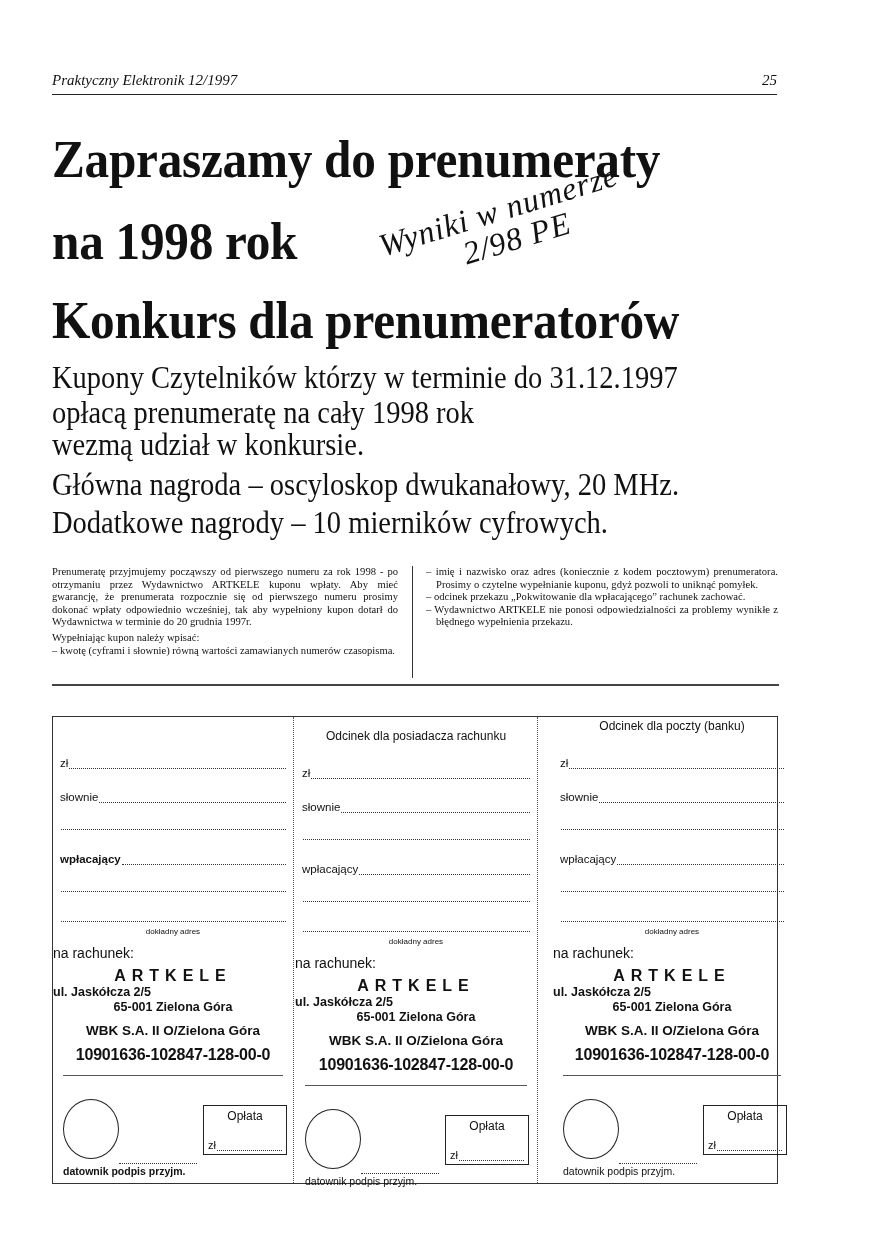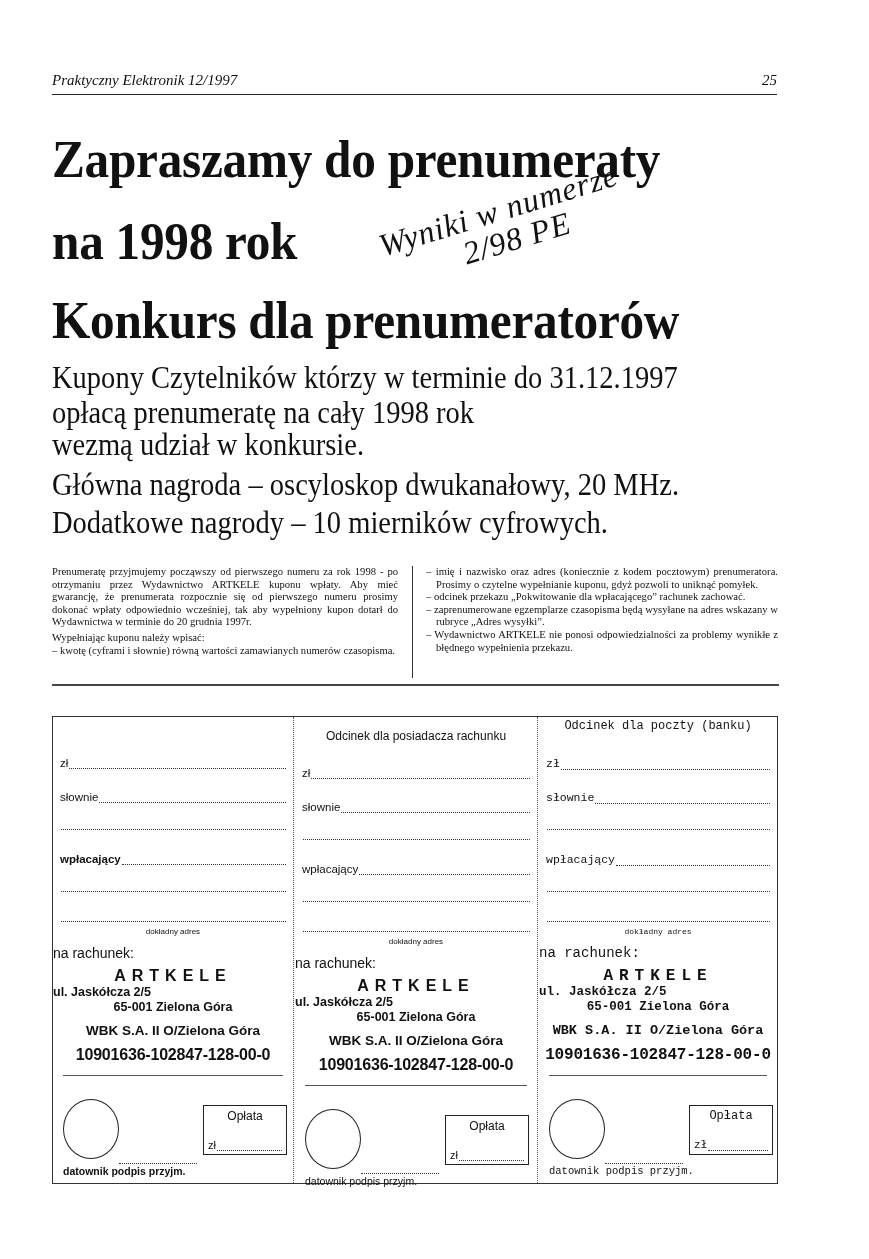--- a/index.html
+++ b/index.html
@@ -53,21 +53,21 @@
   .notes-rule { position: absolute; left: 52px; top: 684px; width: 727px; height: 1.5px; background: #444; }
 
   .form {
     position: absolute; left: 52px; top: 716px; width: 726px; height: 468px;
     border: 1.3px solid #333; box-sizing: border-box;
     font-family: "Liberation Sans", sans-serif;
   }
   .col { position: absolute; top: 0; height: 100%; }
   .col-0 { left: 0; width: 240px; }
   .col-1 { left: 242px; width: 242px; margin-top: 10px; }
-  .col-2 { left: 486px; width: 238px; font-family: Liberation Mono, monospace; }
+  .col-2 { left: 500px; width: 238px; }
   .vsep { position: absolute; top: 0; height: 100%; width: 0; border-left: 1.5px dotted #555; }
   .vsep-1 { left: 240px; }
   .vsep-2 { left: 484px; }
 
   .col-title { position: absolute; top: 2px; left: 0; width: 100%; text-align: center; font-size: 12px; }
   .field { position: absolute; left: 7px; right: 7px; font-size: 11.5px; display: flex; align-items: flex-end; }
   .field .lbl { white-space: nowrap; }
   .field .dots { flex: 1; border-bottom: 1.3px dotted #333; margin-left: 1px; height: 10px; }
   .f-zl { top: 40px; }
   .f-slownie { top: 74px; }
@@ -112,28 +112,27 @@
 </div>
 
 <div id="l1" class="lead">Kupony Czytelników którzy w terminie do 31.12.1997</div>
 <div id="l2" class="lead">opłacą prenumeratę na cały 1998 rok</div>
 <div id="l3" class="lead">wezmą udział w konkursie.</div>
 <div id="l4" class="lead">Główna nagroda – oscyloskop dwukanałowy, 20 MHz.</div>
 <div id="l5" class="lead">Dodatkowe nagrody – 10 mierników cyfrowych.</div>
 
 <div class="notes notes-left">
   <p>Prenumeratę przyjmujemy począwszy od pierwszego numeru za rok 1998 - po otrzymaniu przez Wydawnictwo ARTKELE kuponu wpłaty. Aby mieć gwarancję, że prenumerata rozpocznie się od pierwszego numeru prosimy dokonać wpłaty odpowiednio wcześniej, tak aby wypełniony kupon dotarł do Wydawnictwa w terminie do 20 grudnia 1997r.</p>
-  <p class="gap">Wypełniając kuponu należy wpisać:</p>
+  <p class="gap">Wypełniając kupon należy wpisać:</p>
   <p class="dash">– kwotę (cyframi i słownie) równą wartości zamawianych numerów czasopisma.</p>
 </div>
 <div class="notes-divider"></div>
 <div class="notes notes-right">
   <p class="dash">– imię i nazwisko oraz adres (koniecznie z kodem pocztowym) prenumeratora. Prosimy o czytelne wypełnianie kuponu, gdyż pozwoli to uniknąć pomyłek.</p>
   <p class="dash">– odcinek przekazu „Pokwitowanie dla wpłacającego” rachunek zachować.</p>
-  <p class="dash">– zaprenumerowane egzemplarze czasopisma będą wysyłane na adres wskazany w rubryce „Adres wysyłki”.</p>
   <p class="dash">– Wydawnictwo ARTKELE nie ponosi odpowiedzialności za problemy wynikłe z błędnego wypełnienia przekazu.</p>
 </div>
 <div class="notes-rule"></div>
 
 <div class="form">
   <div class="vsep vsep-1"></div>
   <div class="vsep vsep-2"></div>
 
   <div class="col col-0">
     <div class="col-title"></div>

